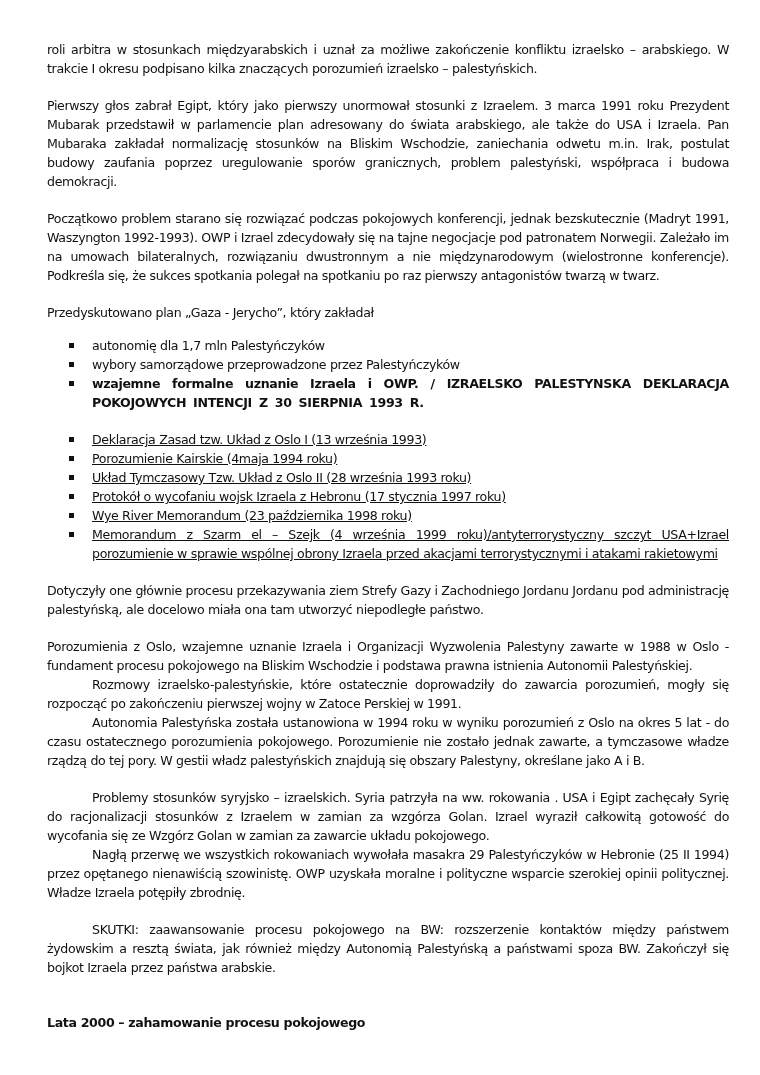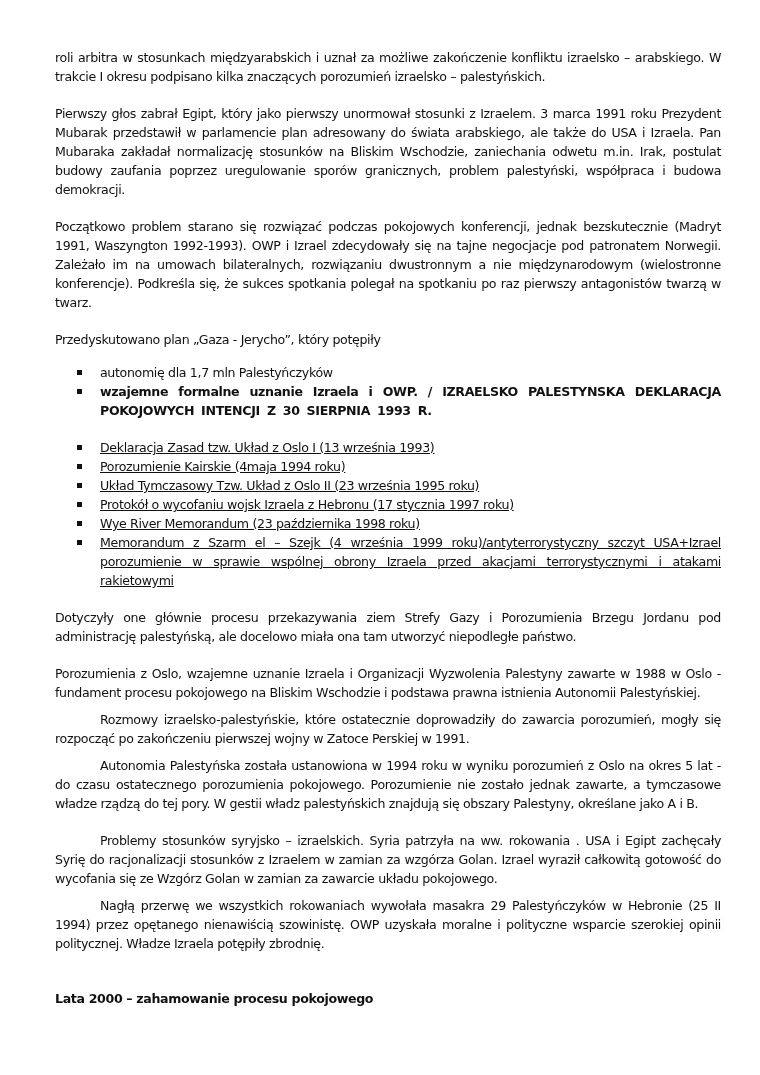--- a/index.html
+++ b/index.html
@@ -2,70 +2,72 @@
 <html><head>
 <meta charset="utf-8">
 <style>
   html, body { margin: 0; padding: 0; background: #ffffff; }
   body { width: 760px; height: 1075px; position: relative; overflow: hidden; }
   .page {
     position: absolute; left: 47px; top: 40px; width: 682px;
     font-family: "DejaVu Sans", sans-serif; font-size: 12.6px; line-height: 19px;
     color: #111; letter-spacing: -0.35px;
   }
-  p { margin: 8px; text-align: justify; }
+  p { margin: 0; text-align: justify; }
   .gap { margin-bottom: 18px; }
   .indent { text-indent: 45px; }
   b { font-weight: normal; }
-  ul { list-style: none; margin: 8px; padding: 0; }
+  ul { list-style: none; margin: 0; padding: 0; }
   ul li { position: relative; padding-left: 45px; text-align: justify; }
   ul li .bullet {
     position: absolute; left: 22px; top: 7px; width: 5px; height: 5px; background: #111;
   }
   .list-a { margin-top: 14px; margin-bottom: 18px; }
   .list-b { margin-bottom: 18px; text-decoration: underline; }
   .heading { font-weight: bold; margin-top: 36px; }
 </style>
 </head>
 <body>
 
 <div class="page">
 
   <p class="gap">roli arbitra w stosunkach międzyarabskich i uznał za możliwe zakończenie konfliktu izraelsko – arabskiego. W trakcie I okresu podpisano kilka znaczących porozumień izraelsko – palestyńskich.</p>
 
   <p class="gap"><span>Pierwszy głos zabrał Egipt, który jako pierwszy unormował stosunki z Izraelem. </span><b>3 marca 1991 roku</b><span> Prezydent Mubarak przedstawił w parlamencie plan adresowany do świata arabskiego, ale także do USA i Izraela. </span><b>Pan Mubaraka</b><span> zakładał </span><b>normalizację stosunków na Bliskim Wschodzie,</b><span> zaniechania odwetu m.in. Irak, postulat budowy zaufania poprzez uregulowanie sporów granicznych, problem palestyński, współpraca i budowa demokracji.</span></p>
 
   <p class="gap"><span>Początkowo problem starano się rozwiązać podczas pokojowych konferencji, jednak bezskutecznie (Madryt 1991, Waszyngton 1992-1993). OWP i Izrael zdecydowały się na tajne negocjacje pod patronatem Norwegii. Zależało im na umowach bilateralnych, rozwiązaniu dwustronnym a nie międzynarodowym (wielostronne konferencje). Podkreśla się, że sukces spotkania polegał na spotkaniu po raz pierwszy </span><b>antagonistów twarzą w twarz.</b></p>
 
-  <p><span>Przedyskutowano </span><b>plan „Gaza - Jerycho”,</b><span> który potępiły</span></p>
+  <p><span>Przedyskutowano </span><b>plan „Gaza - Jerycho”,</b><span> który zakładał</span></p>
 
   <ul class="list-a">
     <li><span class="bullet"></span><span>autonomię dla 1,7 mln Palestyńczyków</span></li>
     <li><span class="bullet"></span></li>
+    <li><span class="bullet"></span><span>wybory samorządowe przeprowadzone przez Palestyńczyków</span></li>
     <li style="word-spacing: 3px; font-weight: bold;"><span class="bullet"></span><span>wzajemne formalne uznanie Izraela i OWP. /      IZRAELSKO      PALESTYNSKA      DEKLARACJA POKOJOWYCH INTENCJI Z 30 SIERPNIA 1993 R.</span></li>
   </ul>
 
   <ul class="list-b">
     <li><span class="bullet"></span><span>Deklaracja Zasad tzw. Układ z Oslo I (13 września 1993)</span></li>
     <li><span class="bullet"></span><span>Porozumienie Kairskie (4maja 1994 roku)</span></li>
-    <li><span class="bullet"></span><span>Układ Tymczasowy Tzw. Układ z Oslo II (23 września 1995 roku)</span></li>
+    <li><span class="bullet"></span><span>Układ Tymczasowy Tzw. Układ z Oslo II (28 września 1993 roku)</span></li>
     <li><span class="bullet"></span><span>Protokół o wycofaniu wojsk Izraela z Hebronu (17 stycznia 1997 roku)</span></li>
     <li><span class="bullet"></span><span>Wye River Memorandum (23 października 1998 roku)</span></li>
     <li><span class="bullet"></span><span>Memorandum z Szarm el – Szejk (4 września 1999 roku)/antyterrorystyczny szczyt USA+Izrael porozumienie w sprawie wspólnej obrony Izraela przed akacjami terrorystycznymi i atakami rakietowymi</span></li>
   </ul>
 
-  <p class="gap">Dotyczyły one głównie procesu przekazywania ziem Strefy Gazy i Porozumienia Brzegu Jordanu pod administrację palestyńską, ale docelowo miała ona tam utworzyć niepodległe państwo.</p>
+  <p class="gap">Dotyczyły one głównie procesu przekazywania ziem Strefy Gazy i Zachodniego Jordanu Jordanu pod administrację palestyńską, ale docelowo miała ona tam utworzyć niepodległe państwo.</p>
 
   <p><b>Porozumienia z Oslo</b><span>, wzajemne uznanie Izraela i Organizacji Wyzwolenia Palestyny zawarte w 1988 w Oslo - fundament procesu pokojowego na Bliskim Wschodzie i podstawa prawna istnienia Autonomii Palestyńskiej.</span></p>
 
   <p class="indent">Rozmowy izraelsko-palestyńskie, które ostatecznie doprowadziły do zawarcia porozumień, mogły się rozpocząć po zakończeniu pierwszej wojny w Zatoce Perskiej w 1991.</p>
 
   <p class="indent gap"><b>Autonomia Palestyńska</b><span> została ustanowiona </span><b>w 1994 roku</b><span> w wyniku porozumień z Oslo </span><b>na okres 5 lat</b><span> - do czasu ostatecznego porozumienia pokojowego. Porozumienie nie zostało jednak zawarte, a tymczasowe władze rządzą do tej pory. W gestii władz palestyńskich znajdują się obszary Palestyny, określane jako A i B.</span></p>
 
   <p class="indent">Problemy stosunków syryjsko – izraelskich. Syria patrzyła na ww. rokowania . USA i Egipt zachęcały Syrię do racjonalizacji stosunków z Izraelem w zamian za wzgórza Golan. Izrael wyraził całkowitą gotowość do wycofania się ze Wzgórz Golan w zamian za zawarcie układu pokojowego.</p>
 
   <p class="indent gap"><span>Nagłą przerwę we wszystkich rokowaniach wywołała </span><b>masakra 29 Palestyńczyków w Hebronie</b><span> (25 II 1994) przez opętanego nienawiścią szowinistę. OWP uzyskała moralne i polityczne wsparcie szerokiej opinii politycznej. Władze Izraela potępiły zbrodnię.</span></p>
 
 
+  <p class="indent">SKUTKI:  zaawansowanie procesu pokojowego na BW: rozszerzenie kontaktów między państwem żydowskim a resztą świata, jak również między Autonomią Palestyńską a państwami spoza BW. Zakończył się bojkot Izraela przez państwa arabskie.</p>
 
   <p class="heading">Lata 2000 – zahamowanie procesu pokojowego</p>
 
 </div>
 
 </body></html>

